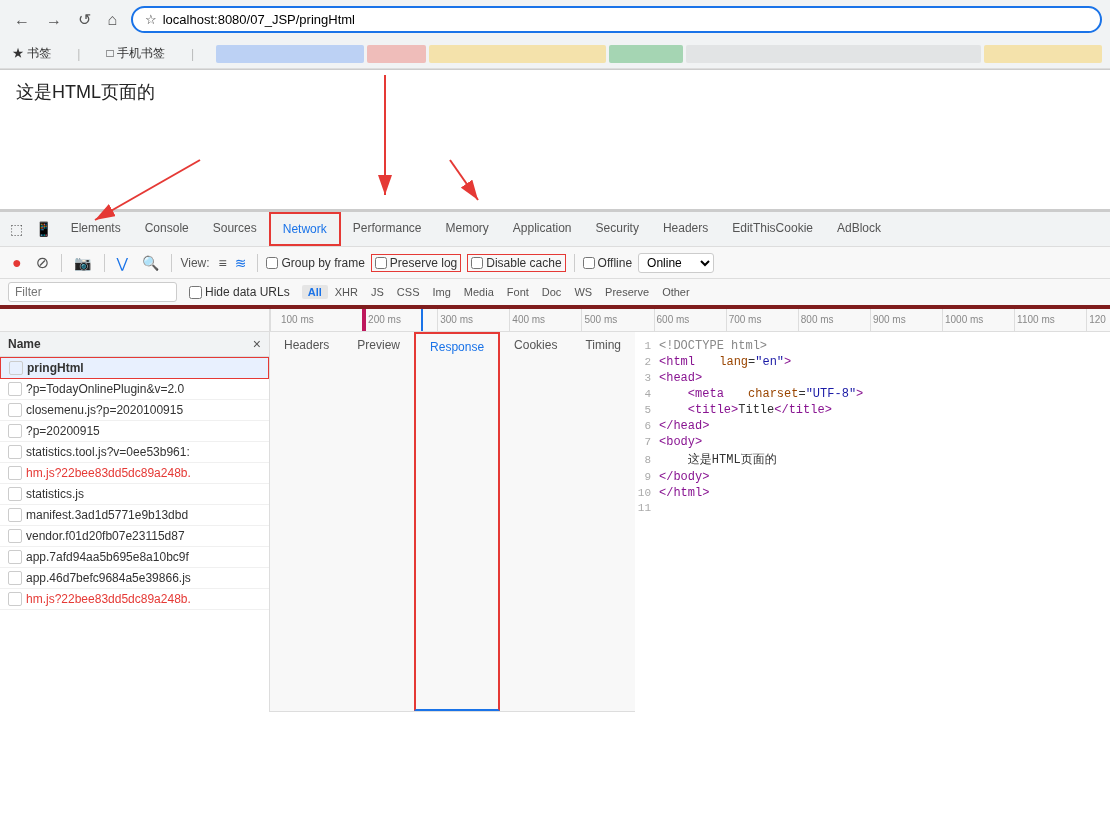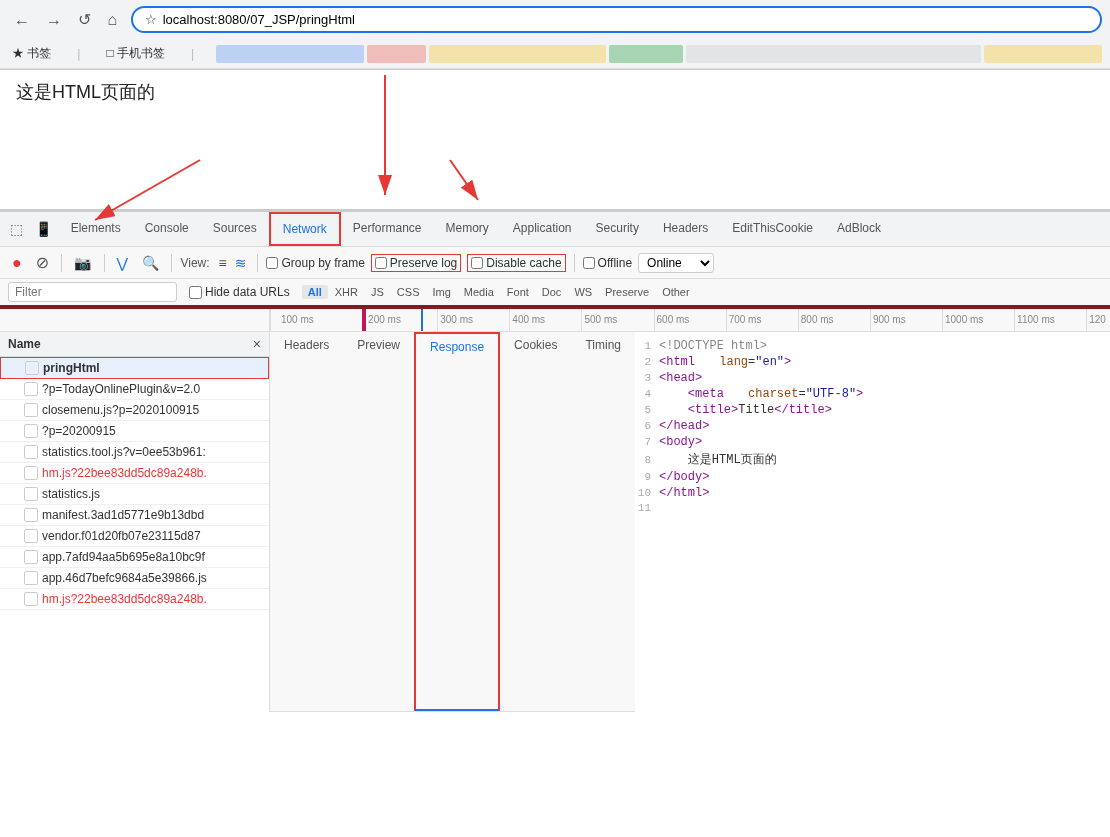--- a/index.html
+++ b/index.html
@@ -45,21 +45,21 @@
     .filter-type-btns { display: flex; gap: 1px; }
     .filter-type-btn { padding: 1px 6px; font-size: 11px; cursor: pointer; border: none; background: none; border-radius: 2px; color: #555; }
     .filter-type-btn.active { background: #e5e5e5; color: #1a73e8; font-weight: bold; }
 
     
     .devtools-main { display: flex; height: 380px; }
 
     
     .file-list { width: 270px; min-width: 270px; border-right: 1px solid #ddd; background: #fff; overflow-y: auto; }
     .file-list-header { display: flex; align-items: center; justify-content: space-between; padding: 4px 8px; background: #f1f3f4; border-bottom: 1px solid #ddd; font-weight: bold; font-size: 12px; }
-    .file-list-item { display: flex; align-items: center; padding: 3px 24px; font-size: 12px; cursor: pointer; border-bottom: 1px solid #f0f0f0; white-space: nowrap; overflow: hidden; text-overflow: ellipsis; gap: 4px; }
+    .file-list-item { display: flex; align-items: center; padding: 3px 8px; font-size: 12px; cursor: pointer; border-bottom: 1px solid #f0f0f0; white-space: nowrap; overflow: hidden; text-overflow: ellipsis; gap: 4px; }
     .file-list-item.selected { background: #e8f0fe; font-weight: bold; }
     .file-list-item.red-text { color: #e53935; }
     .file-icon { width: 14px; height: 14px; border: 1px solid #ccc; border-radius: 2px; display: inline-block; flex-shrink: 0; }
 
     
     .response-panel { flex: 1; display: flex; flex-direction: row; background: #fff; }
     .response-tabs { display: flex; border-bottom: 1px solid #ddd; background: #f8f8f8; }
     .response-tab { padding: 6px 14px; font-size: 12px; cursor: pointer; color: #555; border-bottom: 2px solid transparent; }
     .response-tab.active { color: #1a73e8; border-bottom: 2px solid #1a73e8; }
     .response-content { flex: 1; overflow-y: auto; background: #fff; padding: 6px 0; }

